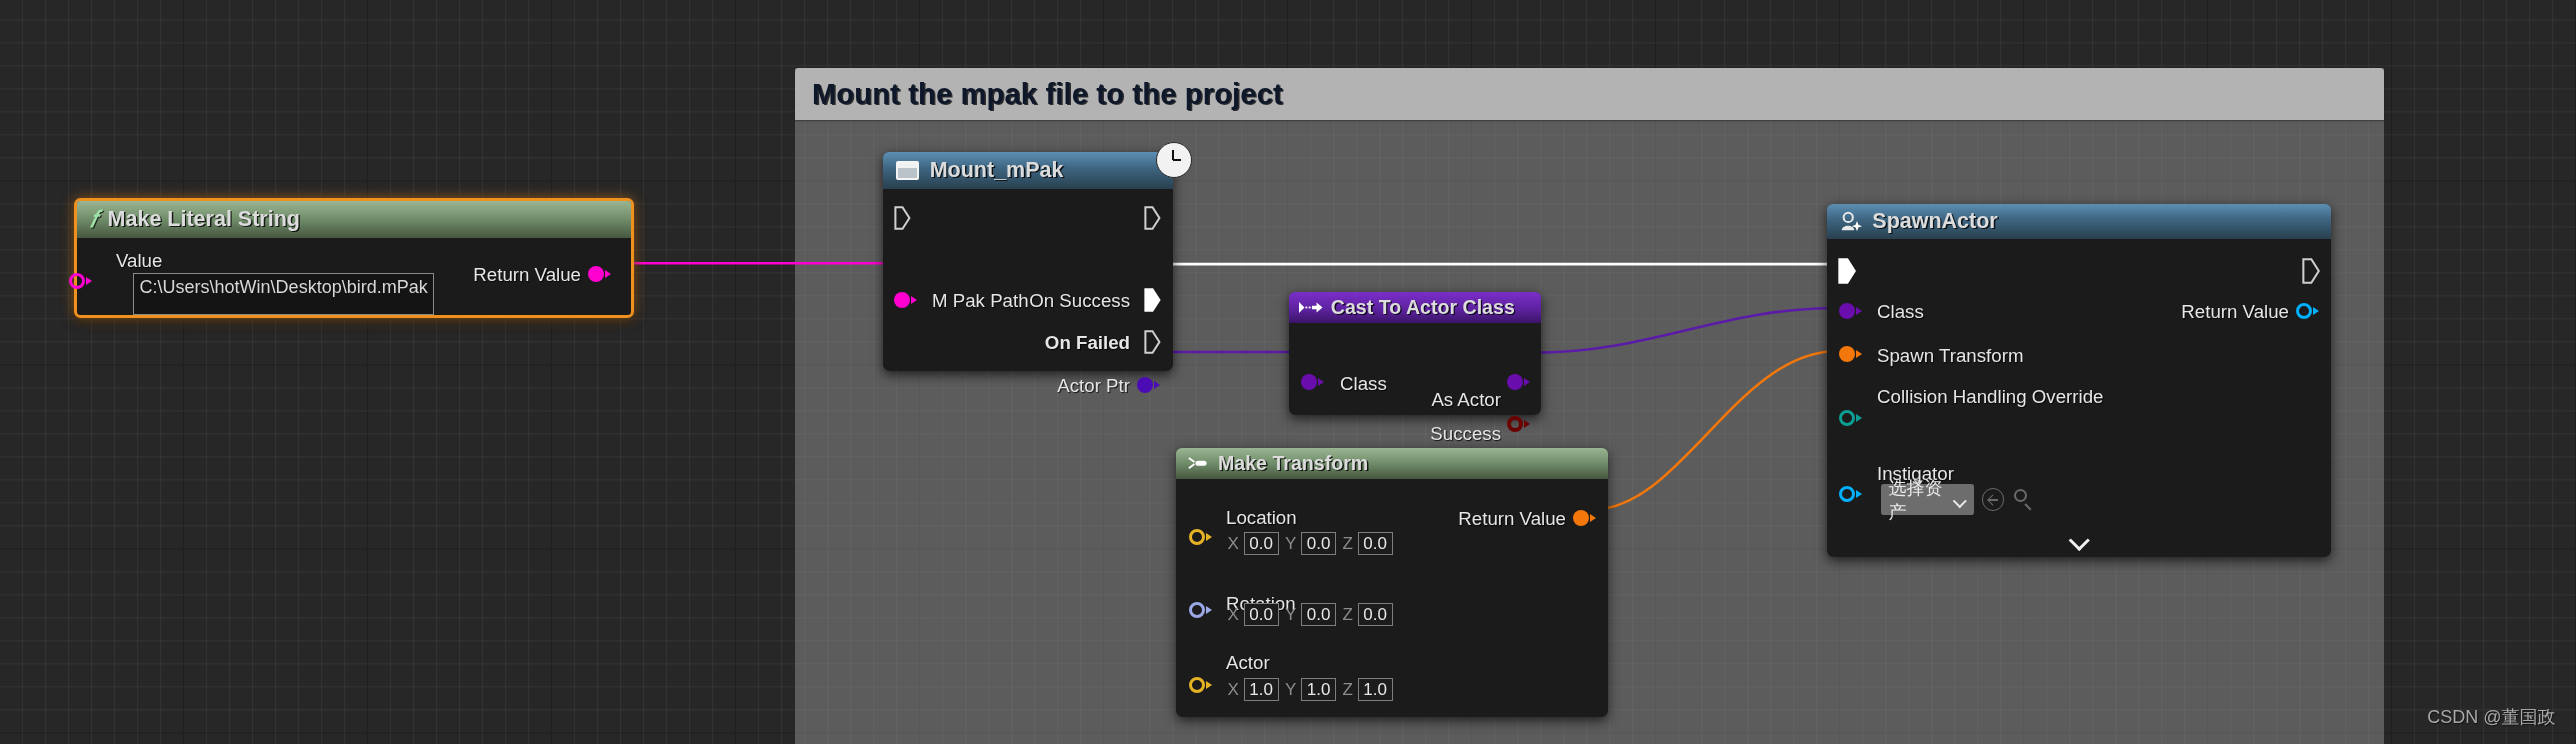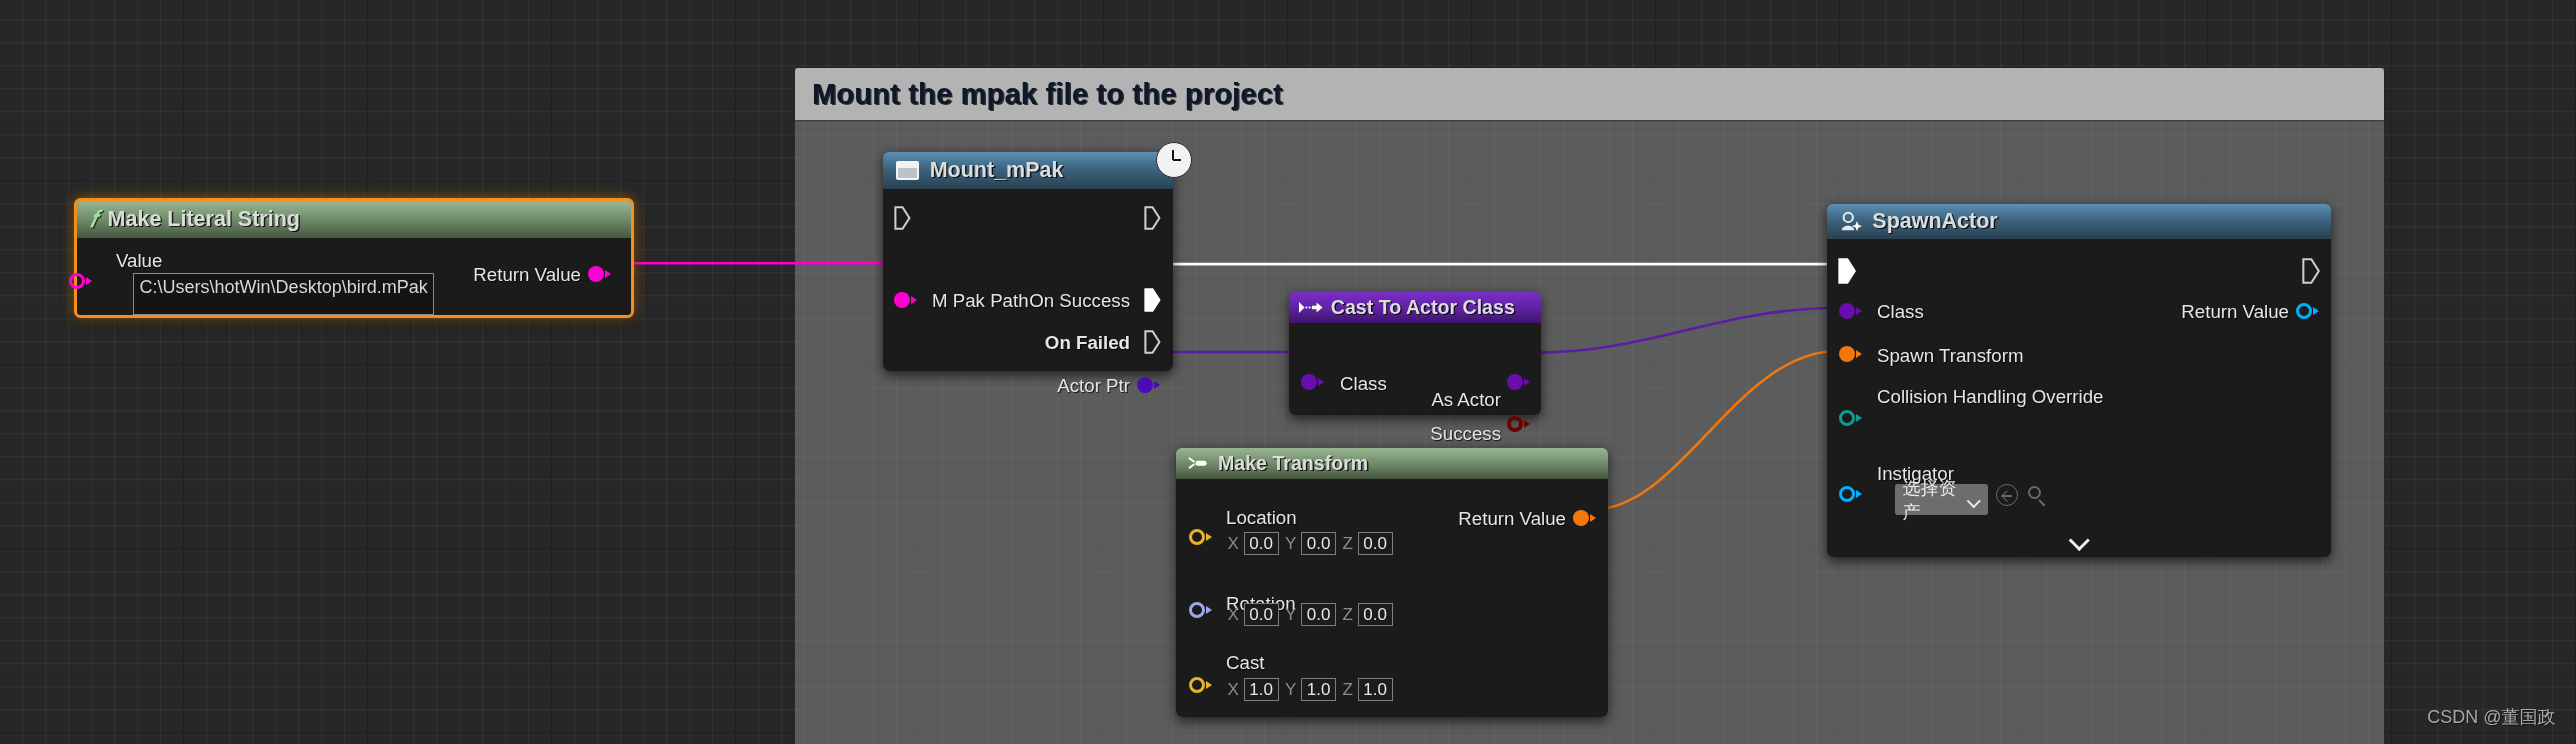--- a/index.html
+++ b/index.html
@@ -359,21 +359,21 @@
         <span class="axis">Y</span>
         <span class="numbox">0.0</span>
         <span class="axis">Z</span>
         <span class="numbox">0.0</span>
       </div>
 
       <div class="pin" style="left:13px;top:198px;">
         <span class="dot hollow" style="border-color:#e6b325;"></span>
         <span class="arrow" style="border-left-color:#e6b325;"></span>
       </div>
-      <div style="position:absolute;left:50px;top:173px;" class="fieldlabel">Cast</div>
+      <div style="position:absolute;left:50px;top:173px;" class="fieldlabel">Actor</div>
       <div class="vecrow" style="position:absolute;left:45px;top:199px;">
         <span class="axis">X</span>
         <span class="numbox">1.0</span>
         <span class="axis">Y</span>
         <span class="numbox">1.0</span>
         <span class="axis">Z</span>
         <span class="numbox">1.0</span>
       </div>
 
       <div style="position:absolute;right:42px;top:29px;" class="pin-label">Return Value</div>
@@ -423,21 +423,21 @@
         <span class="dot hollow" style="border-color:#0c9e93;"></span>
         <span class="arrow" style="border-left-color:#0c9e93;"></span>
       </div>
       <div style="position:absolute;left:50px;top:147px;" class="fieldlabel">Collision Handling Override</div>
 
       <div class="pin" style="left:12px;top:247px;">
         <span class="dot hollow" style="border-color:#00b0ff;"></span>
         <span class="arrow" style="border-left-color:#00b0ff;"></span>
       </div>
       <div style="position:absolute;left:50px;top:224px;" class="fieldlabel">Instigator</div>
-      <div style="position:absolute;left:68px;top:245px;display:flex;gap:7.5px;font-family:Liberation Mono, monospace;">
+      <div style="position:absolute;left:54px;top:245px;display:flex;align-items:center;gap:7.5px;font-family:Liberation Mono, monospace;">
         <span class="dropdown dd-grey" style="width:93px;height:31px;padding:0 7.5px;">
           <span>选择资产</span>
           <span class="chev"></span>
         </span>
         <span class="icobtn back"></span>
         <span class="searchico"></span>
       </div>
 
       <div style="position:absolute;right:42px;top:62px;" class="pin-label">Return Value</div>
       <div class="pin" style="right:12px;top:64px;">

